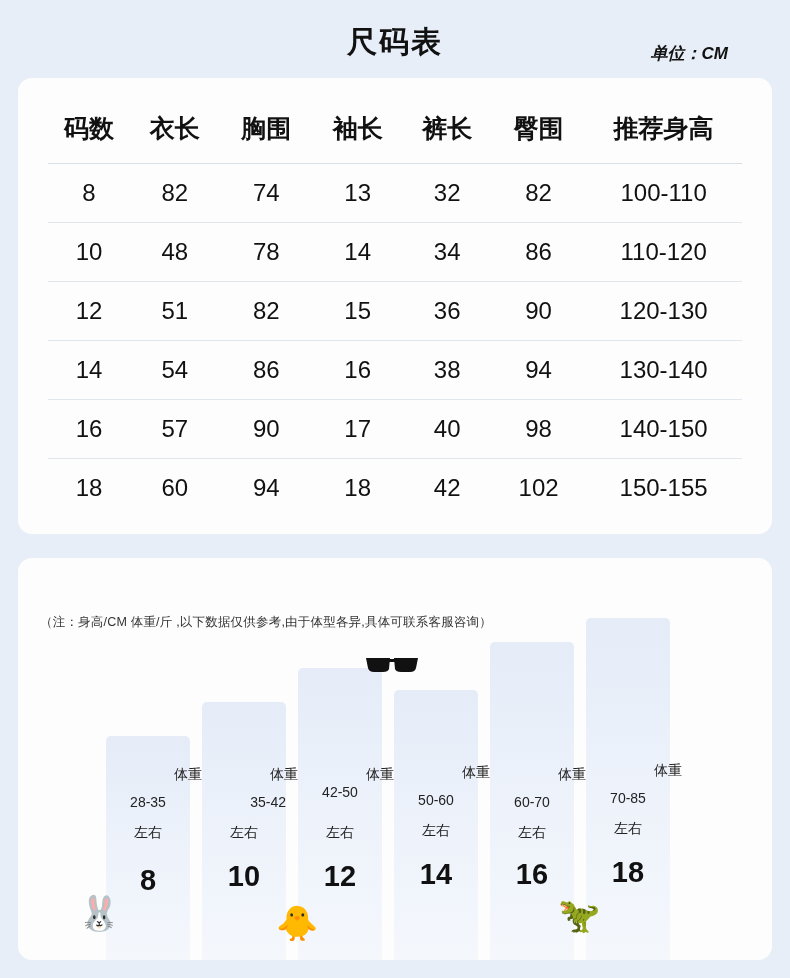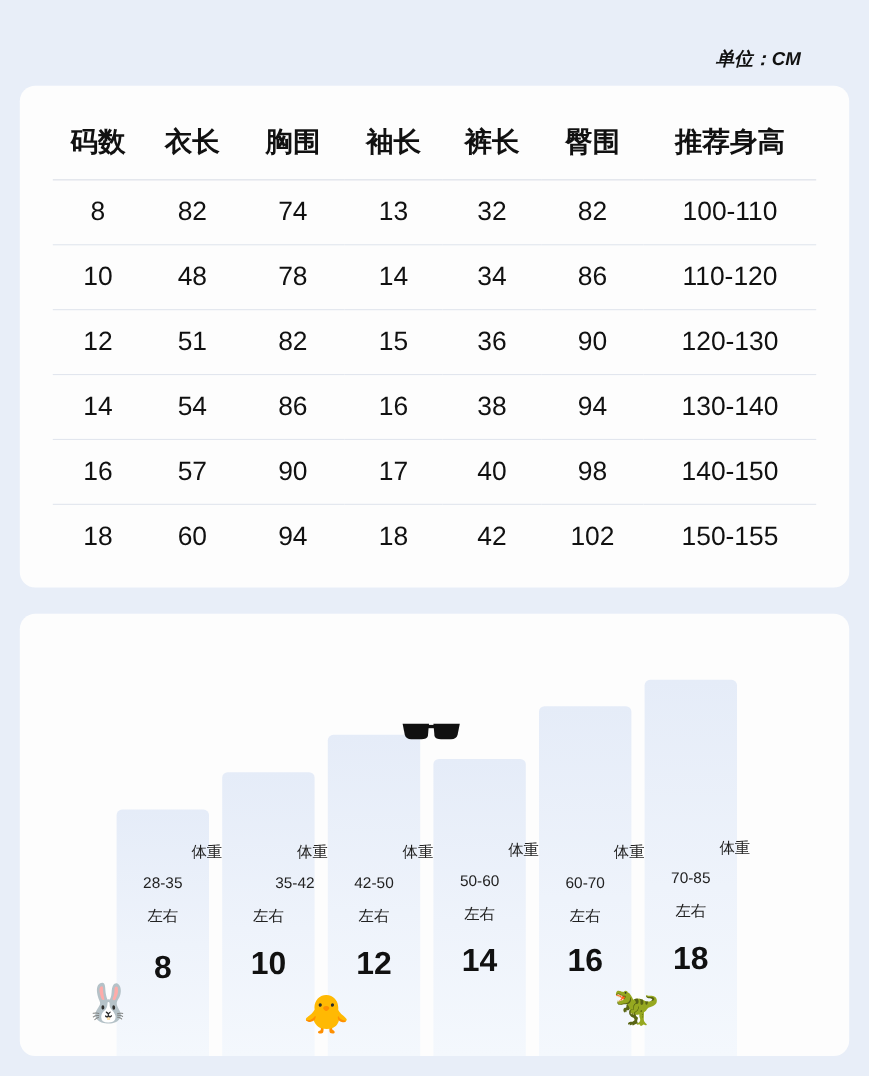--- a/index.html
+++ b/index.html
@@ -170,20 +170,21 @@
   .sunglasses {
     position: absolute;
     width: 56px;
     height: 20px;
   }
 </style>
 </head>
 <body>
 
 <div class="header">
+  <div class="title">尺码表</div>
   <div class="unit">单位：CM</div>
 </div>
 
 <div class="card card-table">
   <table class="size">
     <colgroup>
       <col class="c0">
         <col class="c1">
         <col class="c2">
         <col class="c3">
@@ -255,40 +256,41 @@
         <td>18</td>
         <td>42</td>
         <td>102</td>
         <td>150-155</td>
       </tr>
     </tbody>
   </table>
 </div>
 
 <div class="card card-wear">
+  <div class="wear-note">（注：身高/CM 体重/斤 ,以下数据仅供参考,由于体型各异,具体可联系客服咨询）</div>
 
   <div class="bars">
 
     <div class="bar" style="left:88px; height:224px;">
       <div class="wlabel" style="top:28px;">体重</div>
       <div class="wnum" style="top:58px;">28-35</div>
       <div class="wapprox" style="top:88px;">左右</div>
       <div class="sizenum" style="top:128px;">8</div>
     </div>
 
     <div class="bar" style="left:184px; height:258px;">
       <div class="wlabel" style="top:62px;">体重</div>
       <div class="wnum" style="top:92px;text-align:right;">35-42</div>
       <div class="wapprox" style="top:122px;">左右</div>
       <div class="sizenum" style="top:158px;">10</div>
     </div>
 
     <div class="bar" style="left:280px; height:292px;">
       <div class="wlabel" style="top:96px;">体重</div>
-      <div class="wnum" style="top:126px;">42-50</div>
+      <div class="wnum" style="top:116px;">42-50</div>
       <div class="wapprox" style="top:156px;">左右</div>
       <div class="sizenum" style="top:192px;">12</div>
     </div>
 
     <div class="bar" style="left:376px; height:270px;">
       <div class="wlabel" style="top:72px;">体重</div>
       <div class="wnum" style="top:102px;">50-60</div>
       <div class="wapprox" style="top:132px;">左右</div>
       <div class="sizenum" style="top:168px;">14</div>
     </div>

